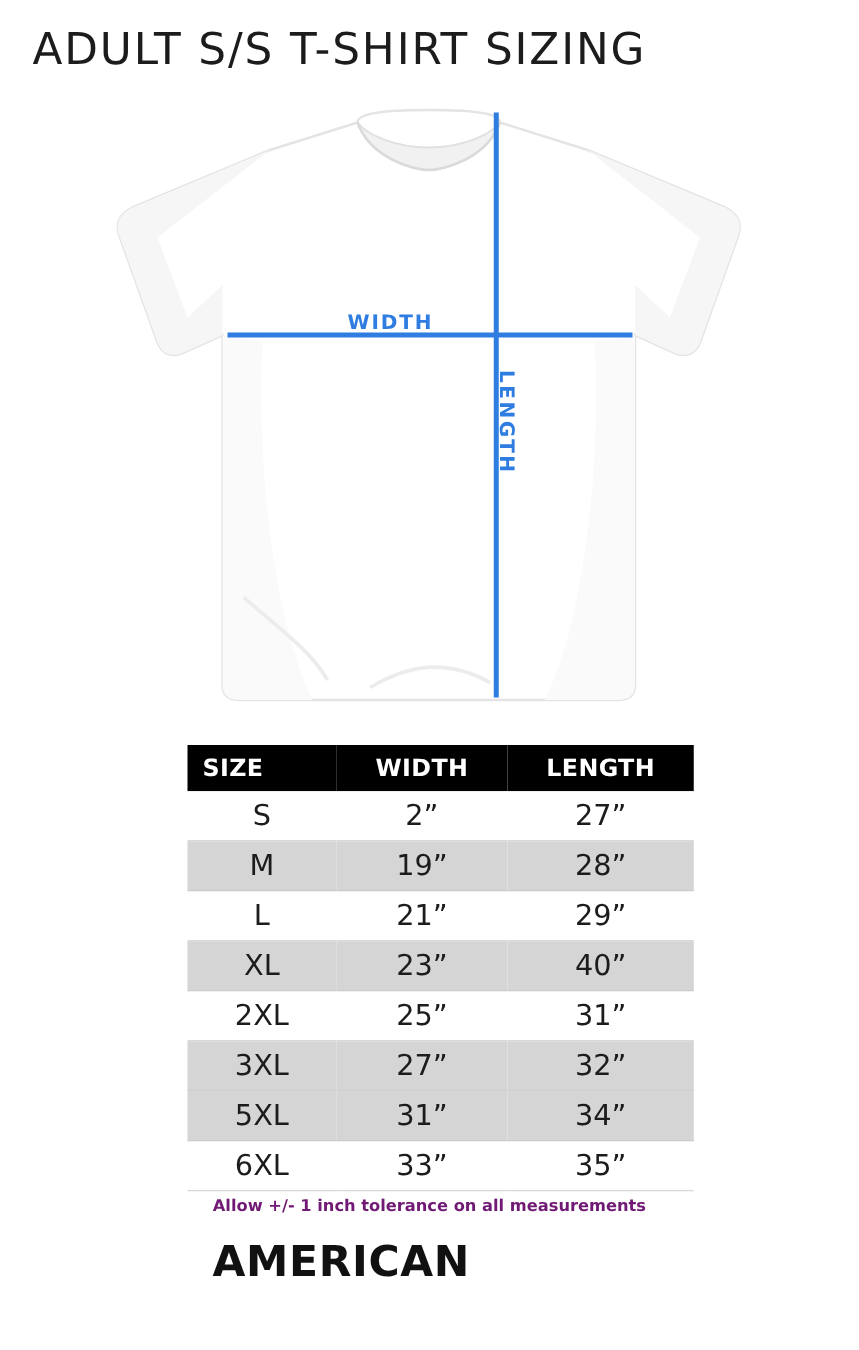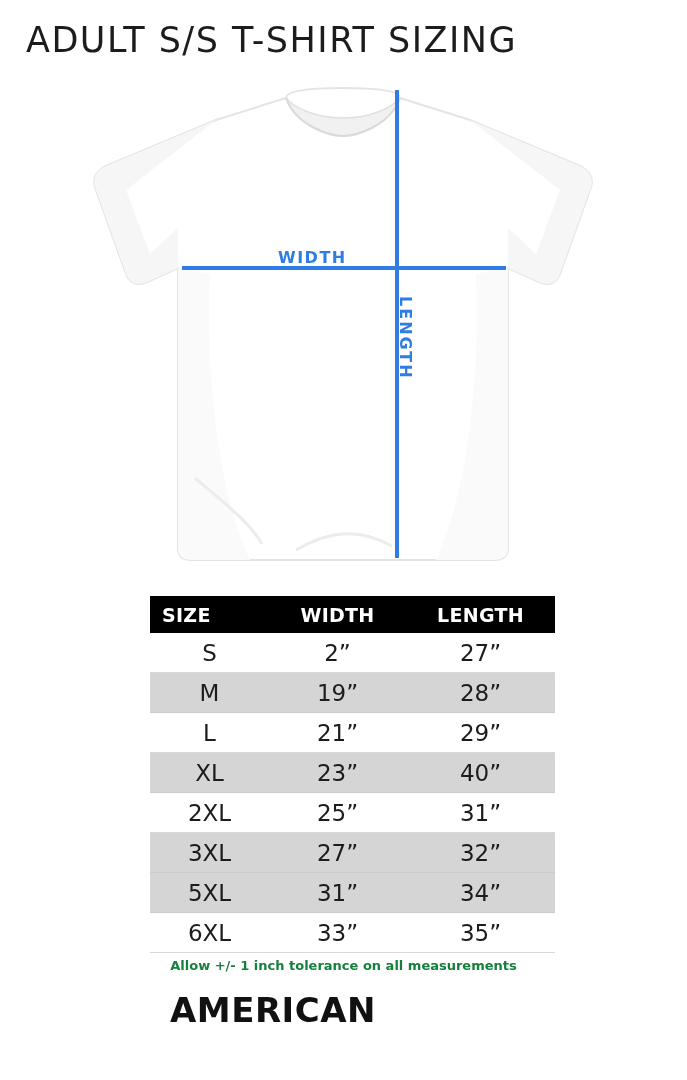--- a/index.html
+++ b/index.html
@@ -110,21 +110,21 @@
     background: #d5d5d5;
     border-bottom: 1px solid #cccccc;
   }
 
   .tolerance {
     position: absolute;
     top: 958px;
     left: 0;
     width: 687px;
     text-align: center;
-    color: #15803d;
+    color: #701a75;
     font-size: 13px;
     font-weight: bold;
     font-family: "DejaVu Sans", sans-serif;
   }
 
   .brand {
     position: absolute;
     top: 990px;
     left: 0;
     width: 546px;

